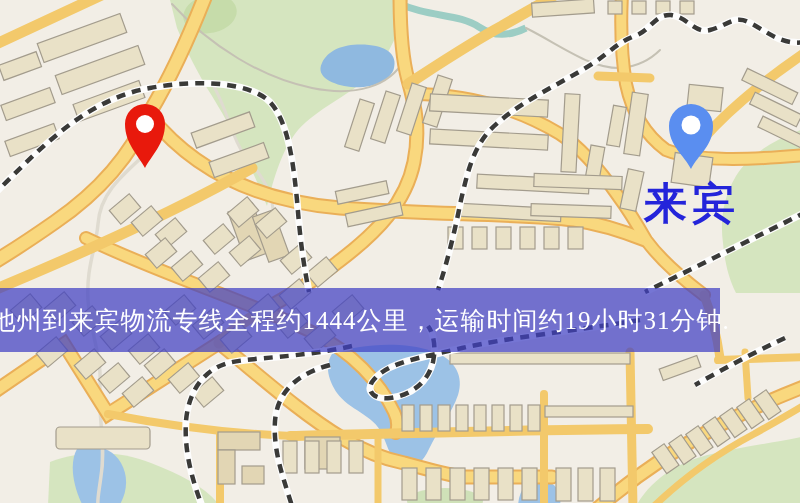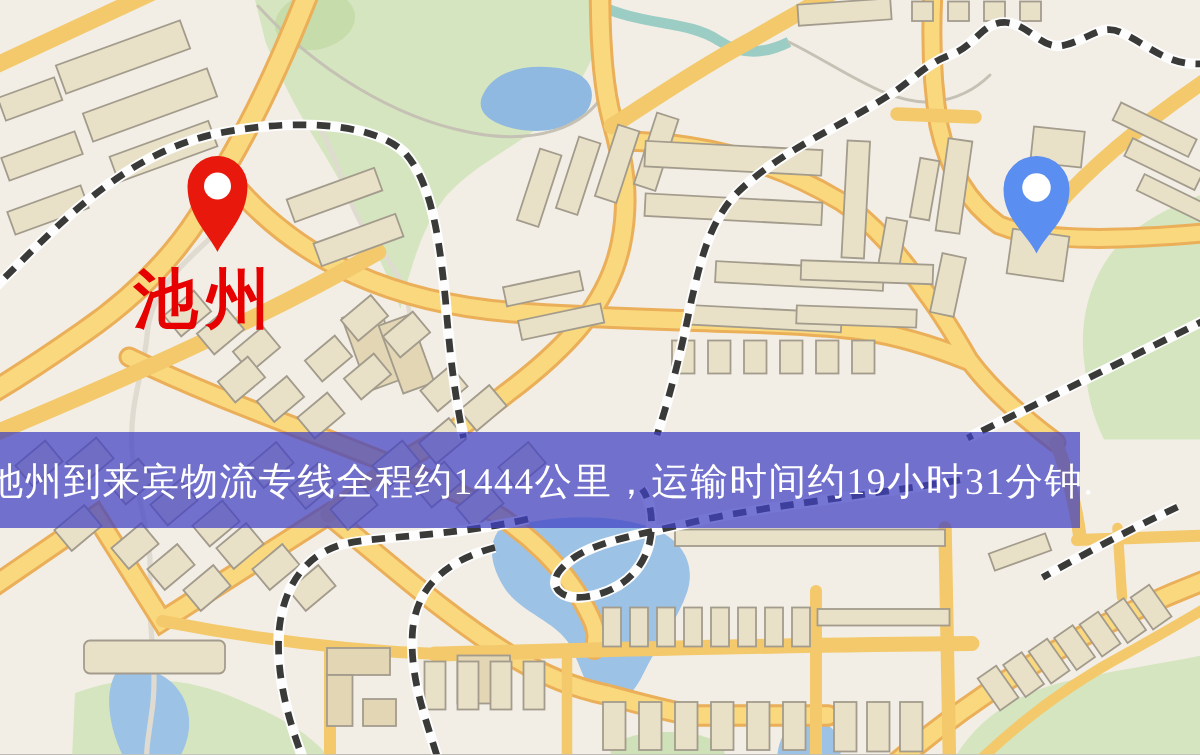--- a/index.html
+++ b/index.html
@@ -237,15 +237,15 @@
   <svg class="pin pin-origin" width="56" height="74" viewBox="0 0 56 74" xmlns="http://www.w3.org/2000/svg">
     <path d="M28,70 C22,58 8,46 8,26 A20,20 0 1 1 48,26 C48,46 34,58 28,70 Z" fill="#e8190c"></path>
     <circle cx="28" cy="26" r="9" fill="#ffffff"></circle>
   </svg>
 
   <svg class="pin pin-dest" width="62" height="76" viewBox="0 0 62 76" xmlns="http://www.w3.org/2000/svg">
     <path d="M31,72 C24,58 9,49 9,29 A22,22 0 1 1 53,29 C53,49 38,58 31,72 Z" fill="#5a8ef0"></path>
     <circle cx="31" cy="28" r="9.5" fill="#ffffff"></circle>
   </svg>
 
-  <div class="city-label label-origin">池州</div>
+  <div class="city-label label-dest">来宾</div>
 
 </div>
 
 </body></html>

